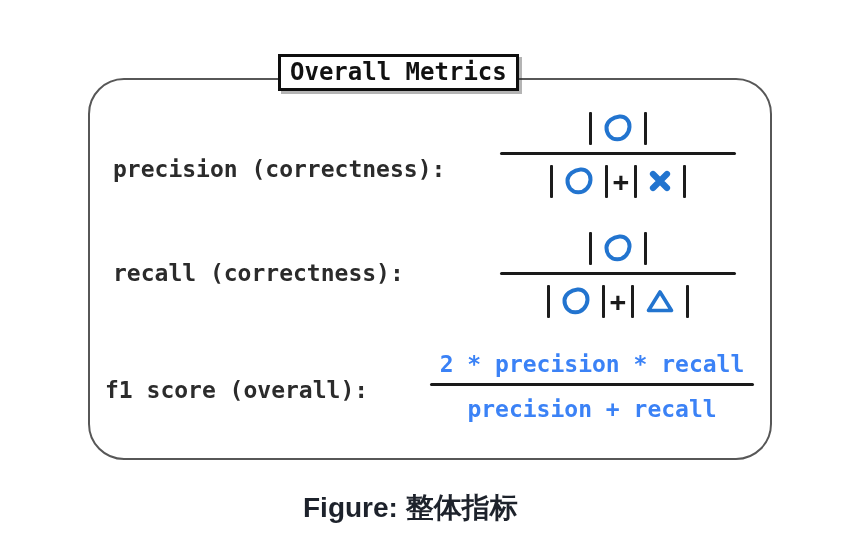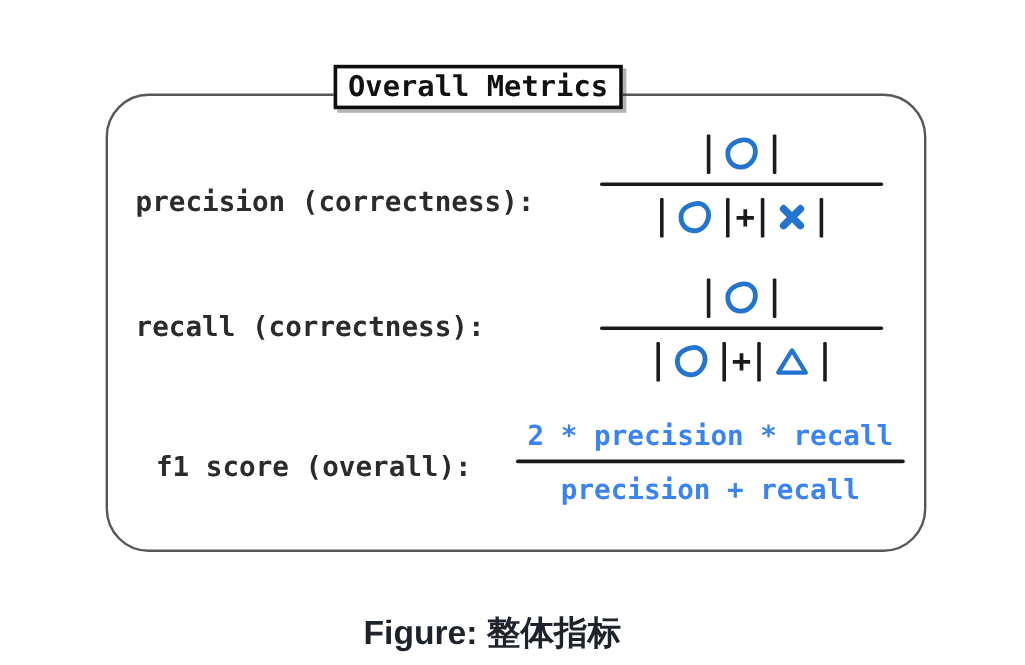--- a/index.html
+++ b/index.html
@@ -23,21 +23,21 @@
   .sym-den{height:46px;}
   .fbar{width:100%;height:3px;background:#1a1a1a;border-radius:2px;margin:2px 0 3px 0;}
   .pipe{display:inline-block;width:3px;height:33px;background:#1c1c1c;border-radius:1px;}
   .shape{display:inline-flex;align-items:center;justify-content:center;color:var(--accent);margin:0 11px;}
   .shape svg{display:block;}
   .plus{font-size:27px;font-weight:700;color:#1a1a1a;margin:0 5px;line-height:1;}
   .mono-text{font-size:23px;font-weight:700;color:#3b82f6;white-space:nowrap;}
   .txt-num{height:34px;line-height:34px;}
   .txt-den{height:40px;line-height:40px;}
   .caption-row{position:absolute;left:303px;top:489px;display:flex;align-items:center;gap:10px;
-               font-family:"Liberation Sans", sans-serif;margin-top:20px;}
+               font-family:"Liberation Sans", sans-serif;}
   .caption{font-size:28px;font-weight:700;color:var(--caption-ink);white-space:nowrap;}
   .watermark{display:flex;align-items:center;gap:7px;color:var(--wm);}
   .watermark .wm-text{font-size:23px;font-weight:400;color:var(--wm);white-space:nowrap;}
   .wm-icon{display:inline-flex;align-items:center;}
 </style>
 </head>
 <body>
 
 <div class="canvas">
 
@@ -102,21 +102,21 @@
         <span class="pipe"></span>
         <span class="shape">
           <svg width="30" height="26" viewBox="0 0 30 26">
             <path d="M15 4 L26.5 22.5 L3.5 22.5 Z" fill="none" stroke="currentColor" stroke-width="3.6" stroke-linecap="round" stroke-linejoin="round"></path>
           </svg>
         </span>
         <span class="pipe"></span>
       </div>
   </div>
 
-  <div class="mlabel" style="left:130px;top:375px;">f1 score (overall):</div>
+  <div class="mlabel" style="left:105px;top:375px;">f1 score (overall):</div>
   <div class="fraction" style="left:430px;top:347px;width:324px;">
     <div class="num mono-text txt-num">2 * precision * recall</div>
     <div class="fbar"></div>
     <div class="den mono-text txt-den">precision + recall</div>
   </div>
 
   <div class="caption-row">
     <span class="caption"><span>Figure:</span>&nbsp;<span>整体指标</span></span>
   </div>
 

